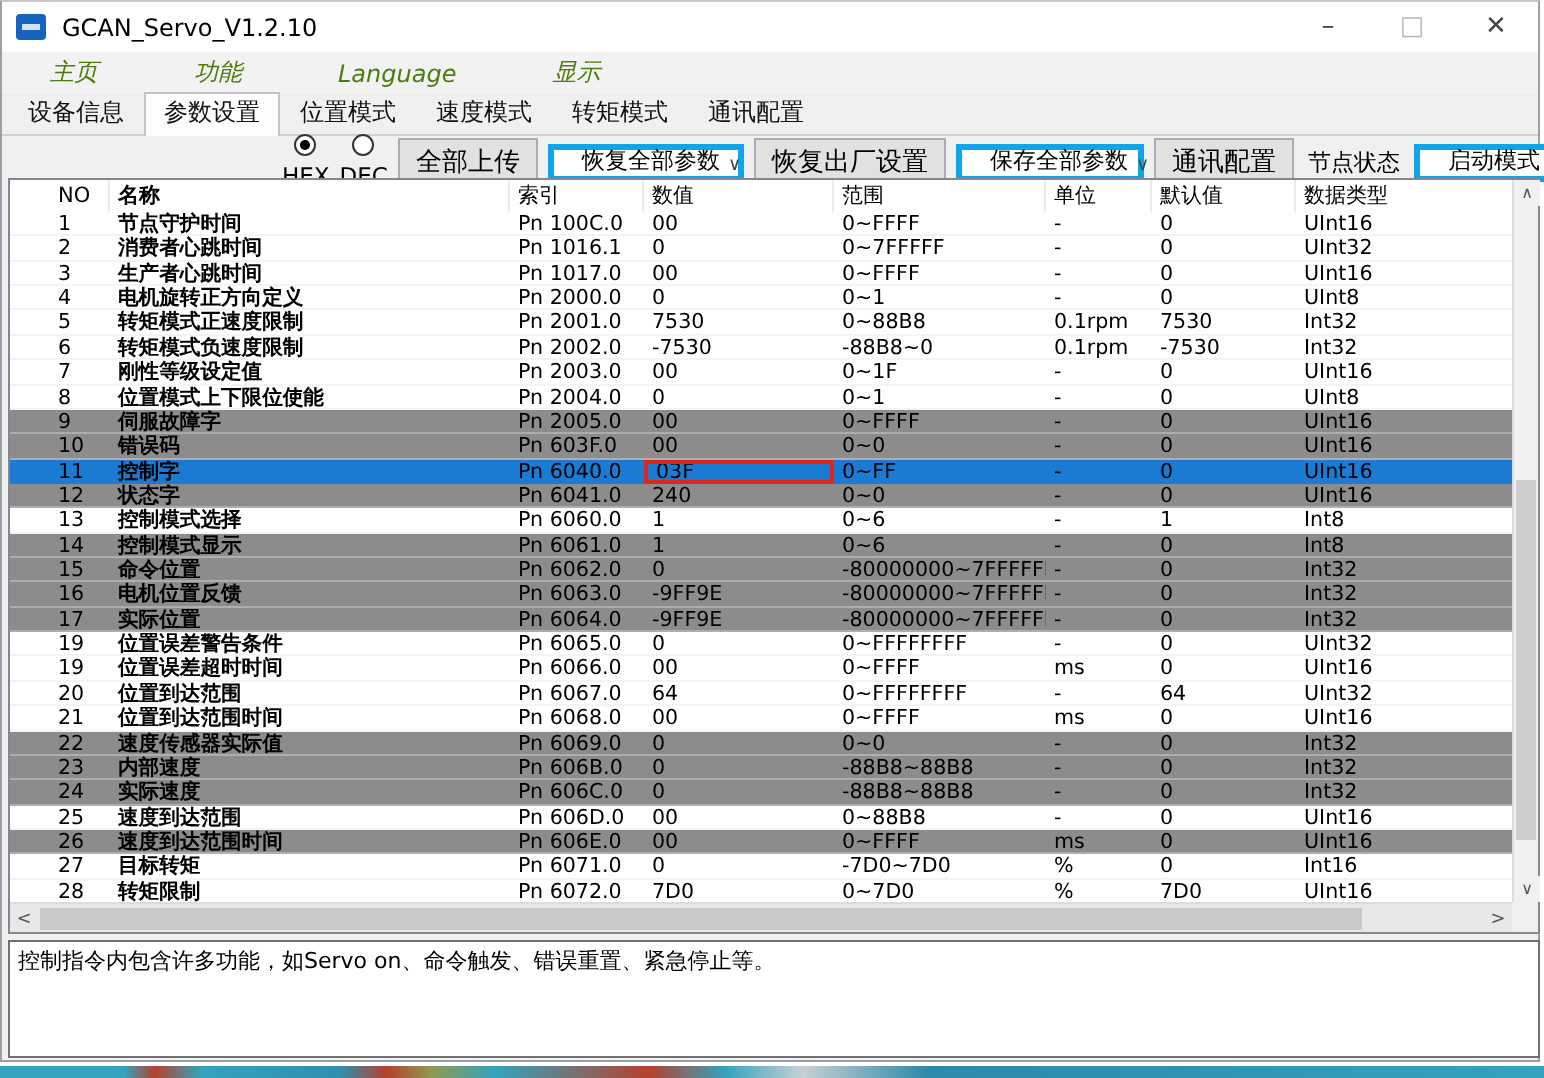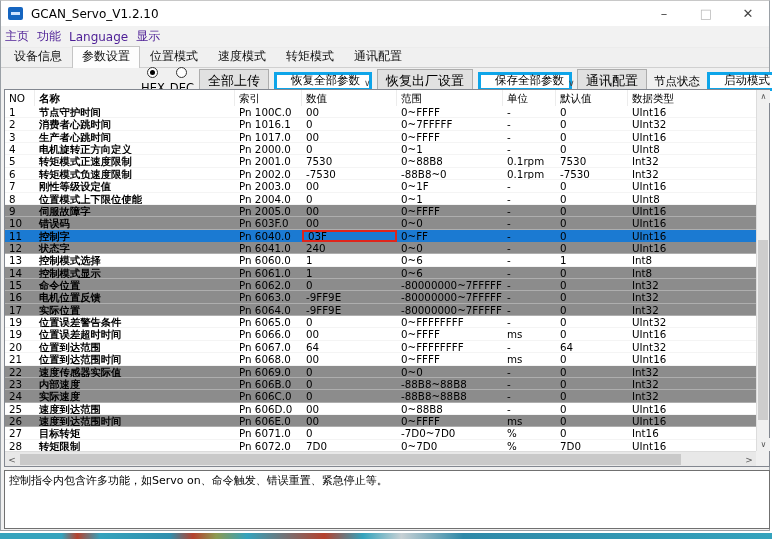--- a/index.html
+++ b/index.html
@@ -16,21 +16,21 @@
   
   .titlebar{height:25px;background:#ffffff;display:flex;align-items:center;position:relative;}
   .app-icon{width:15px;height:13px;margin-left:7px;background:#1565c0;border-radius:2px;position:relative;}
   .app-icon::after{content:"";position:absolute;left:3px;top:5px;width:9px;height:3px;background:#cfe3ff;}
   .title-text{margin-left:8px;font-size:12px;color:#000;}
   .win-controls{position:absolute;right:0;top:0;height:25px;display:flex;}
   .win-btn{width:42px;height:25px;display:flex;align-items:center;justify-content:center;font-size:13px;color:#444;}
   .win-btn.disabled{color:#b9b9b9;}
   
   .menubar{height:21px;background:#f2f2f2;display:flex;align-items:center;font-size:12px;border-bottom:1px solid #ececec;}
-  .menu-item{padding:0 4px;color:#4c1d95;}
+  .menu-item{padding:0 24px;color:#4d7c0f;font-style:italic;}
   
   .tabstrip{height:19px;background:#f0f0f0;display:flex;align-items:flex-end;border-bottom:1px solid #d0d0d0;padding-left:3px;}
   .tab{font-size:12px;padding:1px 9px 2px 9px;color:#111;border:1px solid transparent;border-bottom:none;}
   .tab.active{background:#fdfdfd;border-color:#c4c4c4;margin-bottom:-1px;padding-bottom:3px;}
   
   .toolbar{height:26px;display:flex;align-items:center;gap:5px;padding-left:140px;background:#f0f0f0;font-size:11.5px;}
   .radio{display:flex;align-items:center;gap:3px;flex-direction:column;}
   .radio .dot{width:11px;height:11px;border:1px solid #333;border-radius:50%;background:#fff;position:relative;box-sizing:border-box;}
   .radio.checked .dot::after{content:"";position:absolute;left:2px;top:2px;width:5px;height:5px;border-radius:50%;background:#000;}
   .tbtn{background:#e1e1e1;border:1px solid #adadad;padding:2px 8px;font-size:13px;white-space:nowrap;color:#000;}
@@ -40,21 +40,21 @@
   
   .table-area{position:absolute;left:3px;top:88px;width:766px;height:378px;background:#fff;border:1px solid #828790;box-sizing:border-box;}
   .thead{display:flex;height:16px;border-bottom:1px solid #d9d9d9;background:#fff;}
   .thead .cell{font-size:10.5px;line-height:16px;color:#000;border-right:1px solid #ececec;}
   .tbody{position:absolute;left:0;top:16px;right:13px;bottom:15px;overflow:hidden;}
   .trow{display:flex;height:12.36px;box-sizing:border-box;}
   .trow.normal{background:#fff;border-bottom:1px solid #f4f4f4;}
   .trow.gray{background:#8c8c8c;border-bottom:1px solid #aeaeae;}
   .trow.selected{background:#1b7ad2;}
   .cell{font-size:10.3px;line-height:12px;padding-left:4px;white-space:nowrap;overflow:hidden;box-sizing:border-box;color:#000;}
-  .c0{width:30px;}.c1{width:200px;font-weight:bold;}.c2{width:67px;}.c3{width:95px;}.c4{width:106px;}
+  .c0{width:30px;margin-left:20px;}.c1{width:200px;font-weight:bold;}.c2{width:67px;}.c3{width:95px;}.c4{width:106px;}
   .c5{width:53px;}.c6{width:72px;}.c7{flex:1;}
   .redbox{border:2px solid #e0251b;line-height:9px;background:inherit;}
   
   .vscroll{position:absolute;top:0;right:0;width:13px;bottom:15px;background:#f0f0f0;border-left:1px solid #dcdcdc;box-sizing:border-box;}
   .vthumb{position:absolute;left:1px;right:1px;top:150px;height:180px;background:#cdcdcd;}
   .sarrow{position:absolute;left:0;width:13px;height:13px;font-size:8px;color:#555;display:flex;align-items:center;justify-content:center;background:#f0f0f0;}
   .sa-up{top:0;}.sa-down{bottom:0;}
   .hscroll{position:absolute;left:0;right:13px;bottom:0;height:15px;background:#e8e8e8;border-top:1px solid #dcdcdc;box-sizing:border-box;}
   .harrow{position:absolute;top:1px;width:14px;height:13px;font-size:9px;color:#555;display:flex;align-items:center;justify-content:center;}
   .ha-left{left:0;}.ha-right{right:0;}

